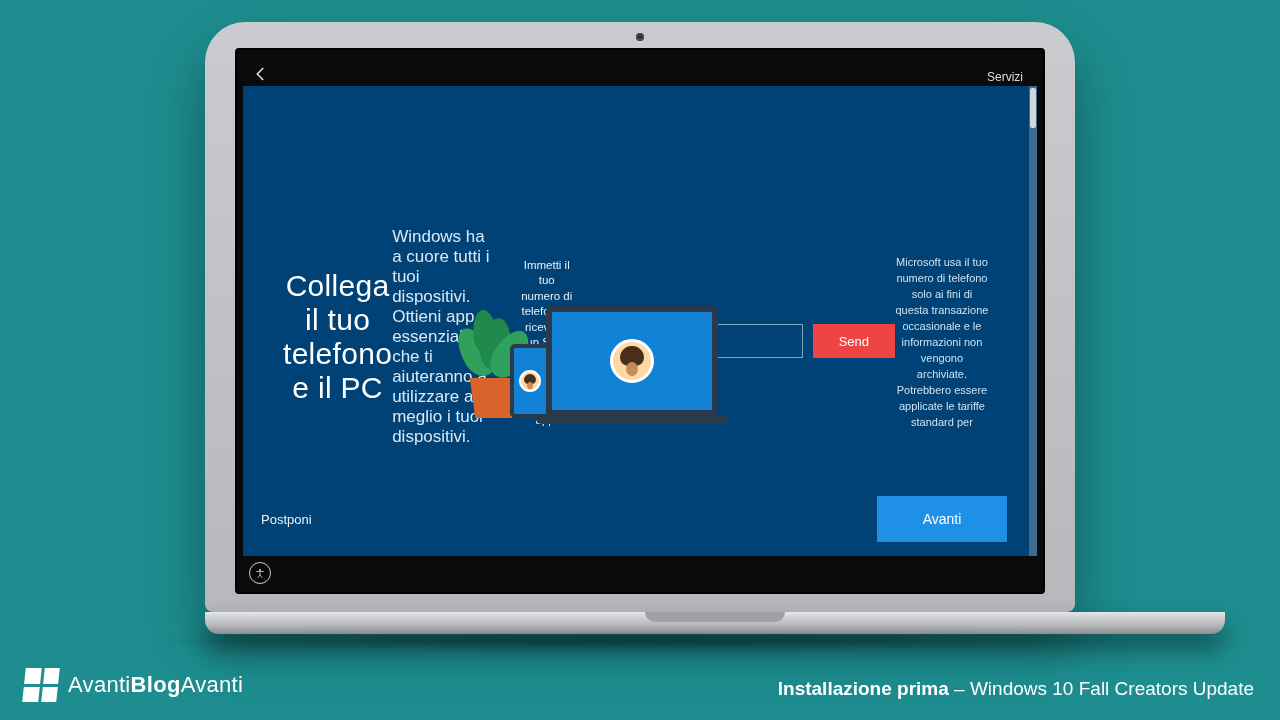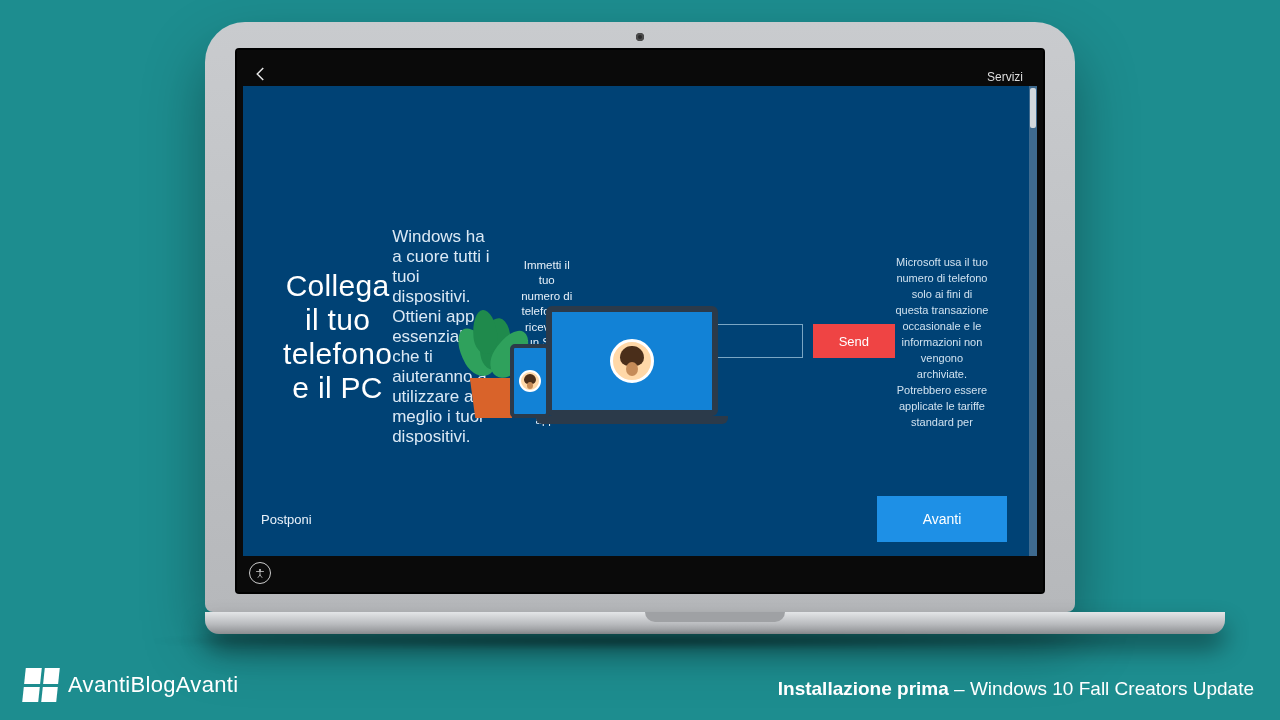--- a/index.html
+++ b/index.html
@@ -299,21 +299,21 @@
     color: #fff;
   }
   .winlogo {
     width: 34px; height: 34px;
     display:grid; grid-template-columns:1fr 1fr; grid-template-rows:1fr 1fr;
     gap: 3px;
     transform: skewX(-6deg);
   }
   .winlogo span{ background:#fff; }
   .brandtext { font-size: 22px; font-weight: 300; letter-spacing:.3px;}
-  .brandtext b{ font-weight: 400; }
+  .brandtext b{ font-weight: 700; }
   .caption {
     position:absolute;
     right: 26px; bottom: 20px;
     color: #fff;
     font-size: 19px;
   }
   .caption strong{ font-weight: 700; }
   .caption .rest{ font-weight: 300; }
 </style>
 </head>

